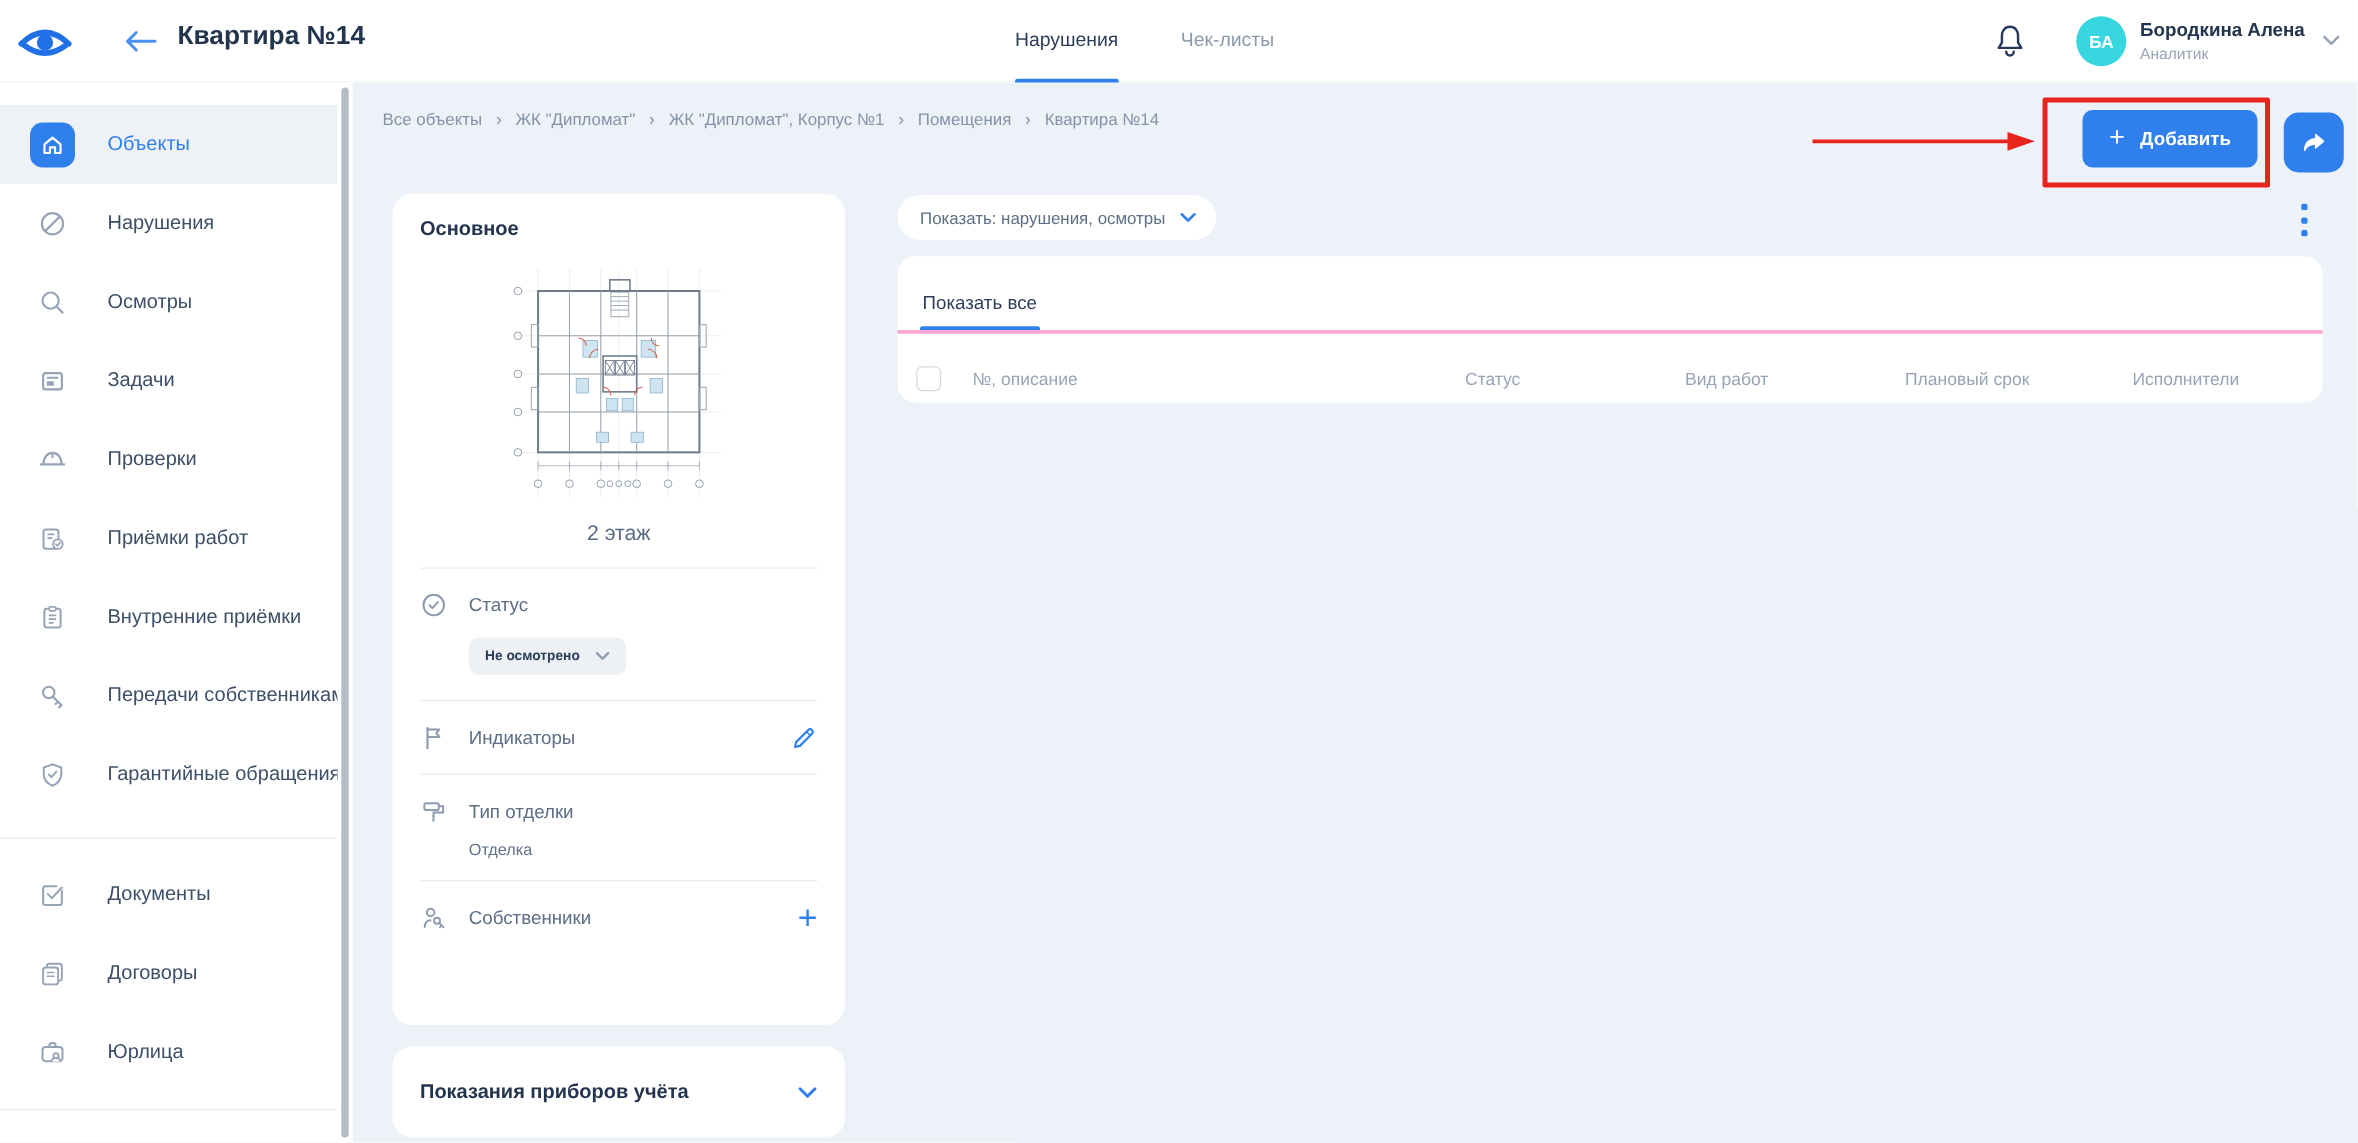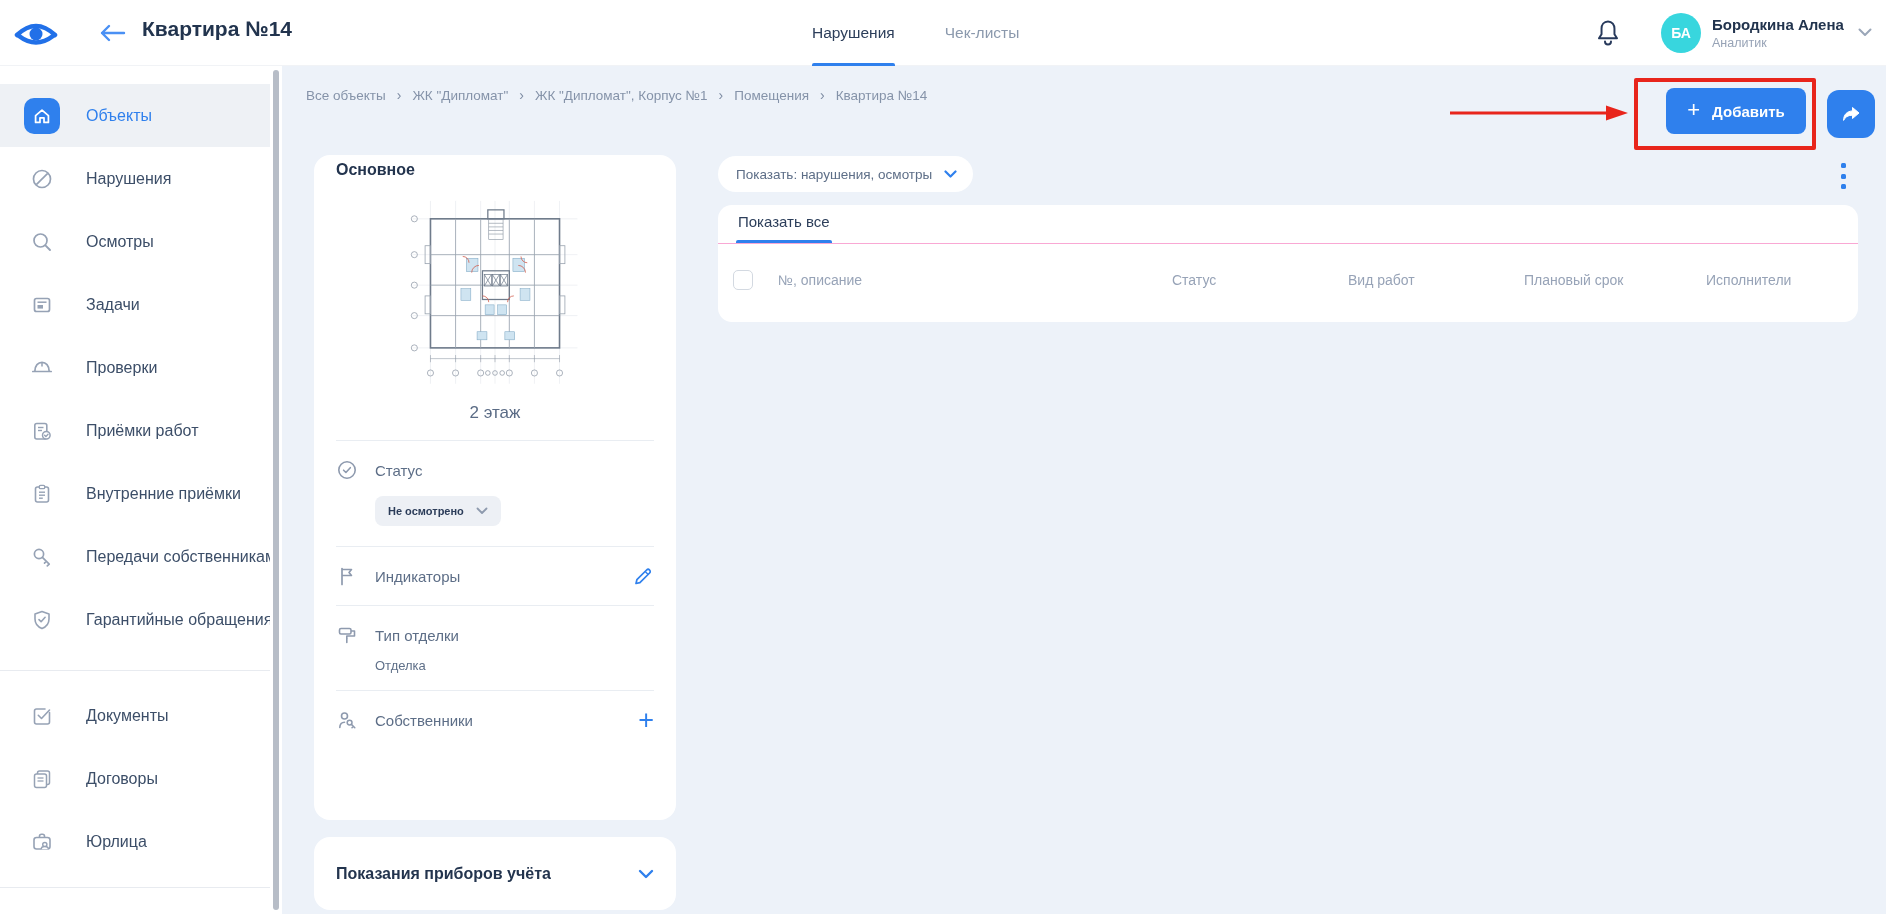--- a/index.html
+++ b/index.html
@@ -52,30 +52,30 @@
   .share-btn { position:absolute; left:1545px; top:24px; width:48px; height:48px; background:#2f80ed; border:none;
                border-radius:12px; display:flex; align-items:center; justify-content:center; cursor:pointer; }
 
   .filter-pill { position:absolute; left:436px; top:90px; height:36px; background:#fff; border-radius:18px;
                  display:flex; align-items:center; gap:12px; padding:0 16px 0 18px; font-size:13.5px; color:#5d6e87; cursor:pointer; }
   .kebab { position:absolute; left:1553px; top:95px; width:16px; height:30px; display:flex; flex-direction:column;
            align-items:center; justify-content:space-between; cursor:pointer; padding:2px 0; }
   .kebab i { width:5px; height:5px; background:#2f80ed; border-radius:1.5px; }
 
   .table-panel { position:absolute; left:436px; top:139px; width:1140px; height:117px; background:#fff; border-radius:14px; }
-  .tab-row { height:39px; border-bottom:1px solid #f9a8d4; display:flex; align-items:flex-end; padding-left:18px; }
+  .tab-row { height:62px; border-bottom:3px solid #f9a8d4; display:flex; align-items:flex-end; padding-left:18px; }
   .panel-tab { position:relative; height:44px; display:flex; align-items:center; font-size:15px; color:#2c3e5a; cursor:pointer; padding:0 2px; }
   .panel-tab::after { content:""; position:absolute; left:0; right:0; bottom:0; height:3px; background:#2f80ed; border-radius:2px 2px 0 0; }
   .thead { position:relative; height:72px; }
   .chk { position:absolute; left:15px; top:26px; width:20px; height:20px; border:1.5px solid #d3d9e1; border-radius:5px; background:#fff; cursor:pointer; }
   .th { position:absolute; top:28px; font-size:14px; color:#97a3b7; white-space:nowrap; }
   .th.c0 { left:60px; } .th.c1 { left:454px; } .th.c2 { left:630px; } .th.c3 { left:806px; } .th.c4 { left:988px; }
 
   
-  .info-card { position:absolute; left:32px; top:89px; width:362px; height:665px; background:#fff; border-radius:16px; padding:6px 22px; }
+  .info-card { position:absolute; left:32px; top:89px; width:362px; height:665px; background:#fff; border-radius:16px; padding:20px 22px; }
   .card-title { font-size:16px; font-weight:600; color:#23344e; }
   .plan-wrap { margin:16px auto 0 auto; width:190px; cursor:pointer; }
   .plan-caption { text-align:center; font-size:17px; color:#5a6b85; margin-top:8px; }
   .cdiv { height:1px; background:#e9edf2; margin:17px 0; }
   .crow { display:flex; align-items:center; color:#5d6e87; font-size:15px; min-height:24px; }
   .crow .cicon { width:22px; height:22px; margin-right:17px; color:#8e9aae; flex:0 0 22px; }
   .crow .spacer { margin-left:auto; }
   .status-pill { display:inline-flex; align-items:center; gap:12px; margin:14px 0 3px 39px; background:#edf0f5;
                  border-radius:8px; padding:9px 13px; font-size:11px; font-weight:600; color:#2b3c59; cursor:pointer; }
   .sub-value { margin:11px 0 2px 39px; font-size:13px; color:#5f7089; }

